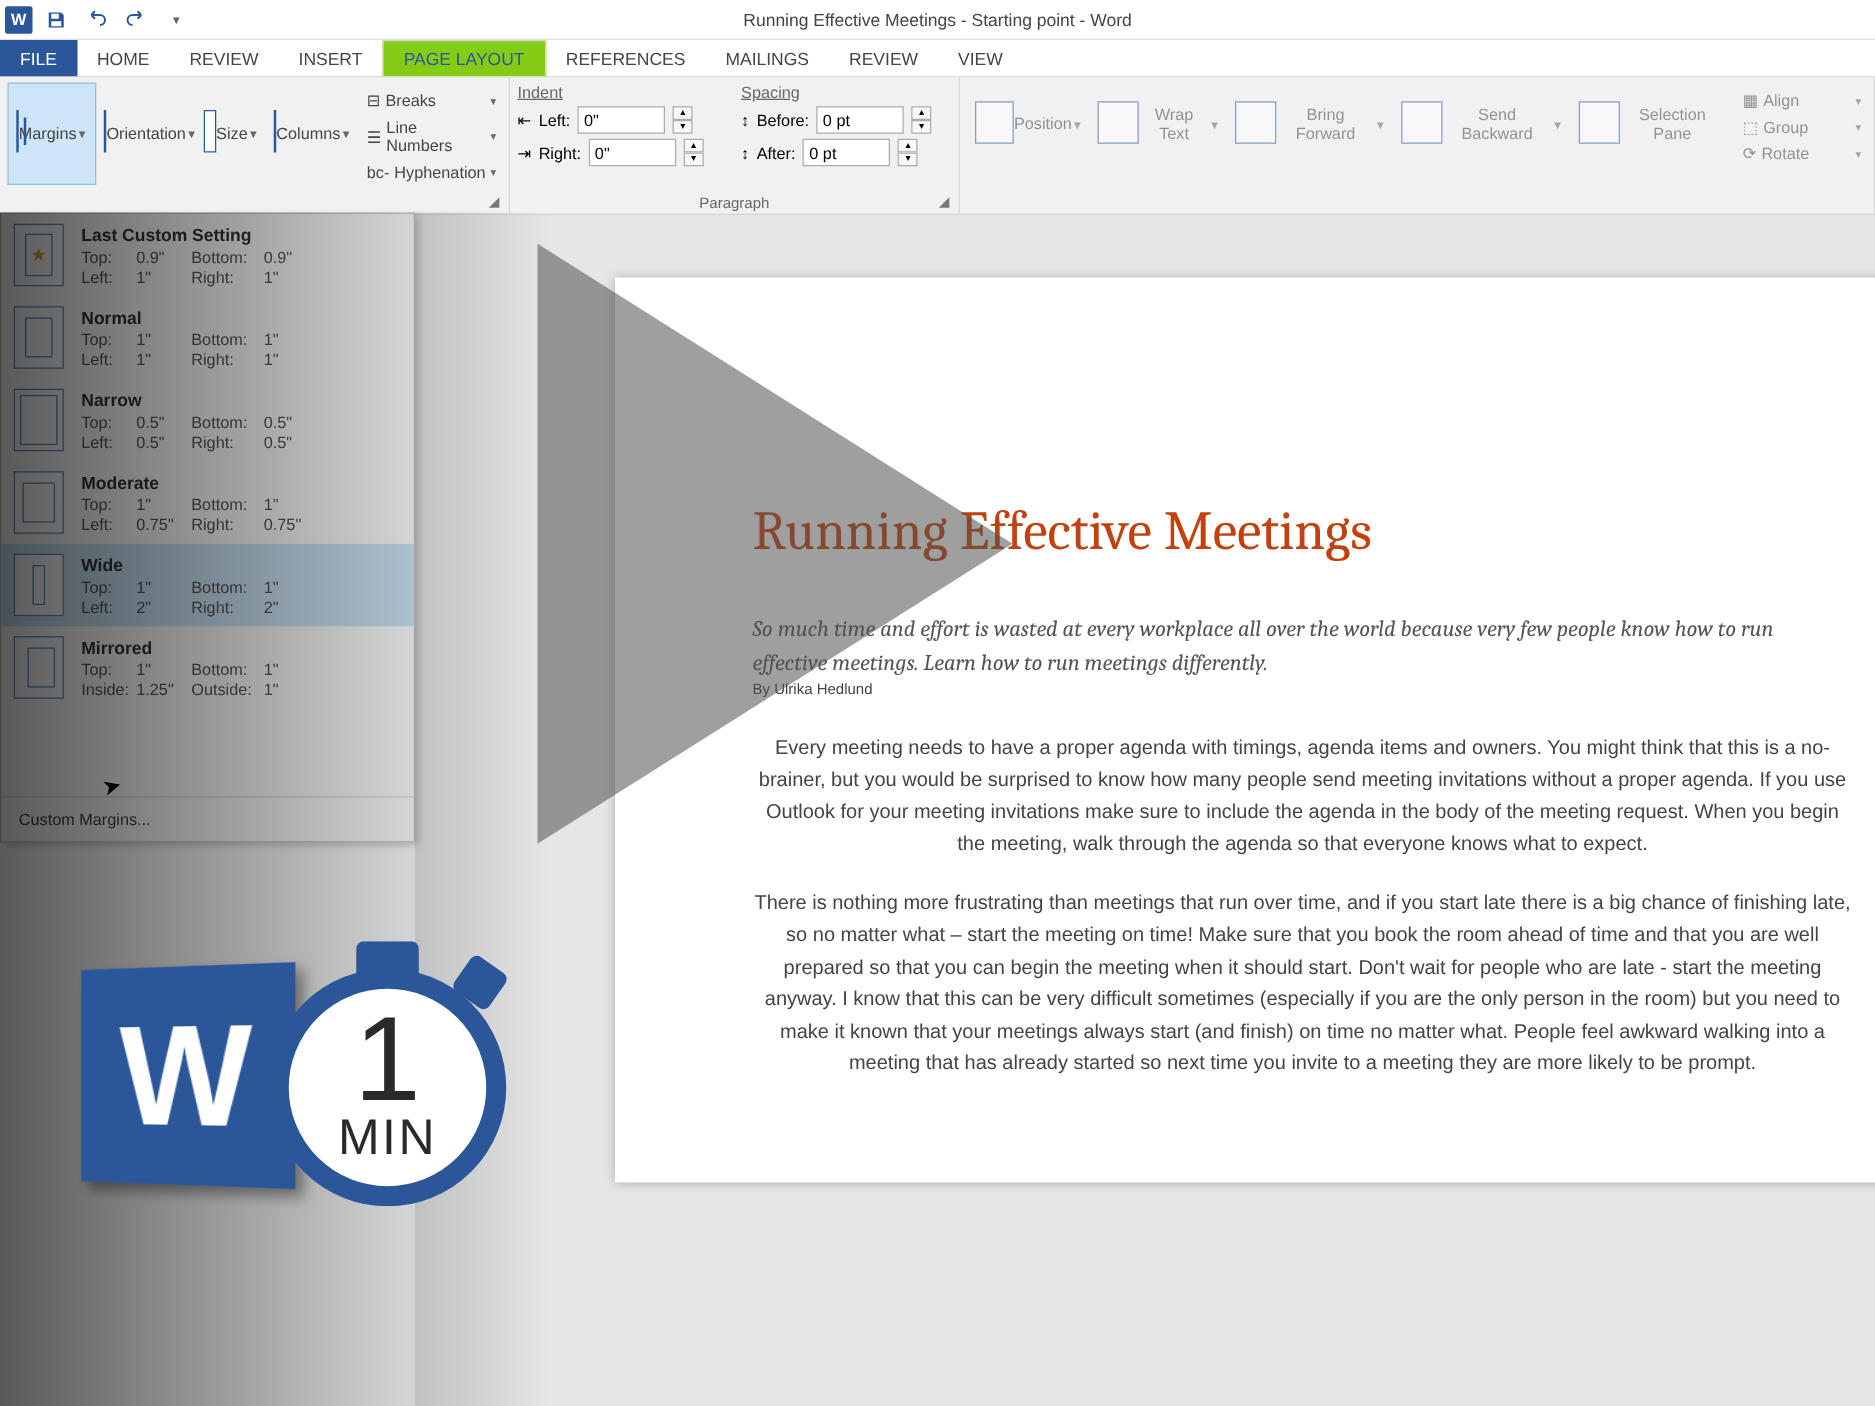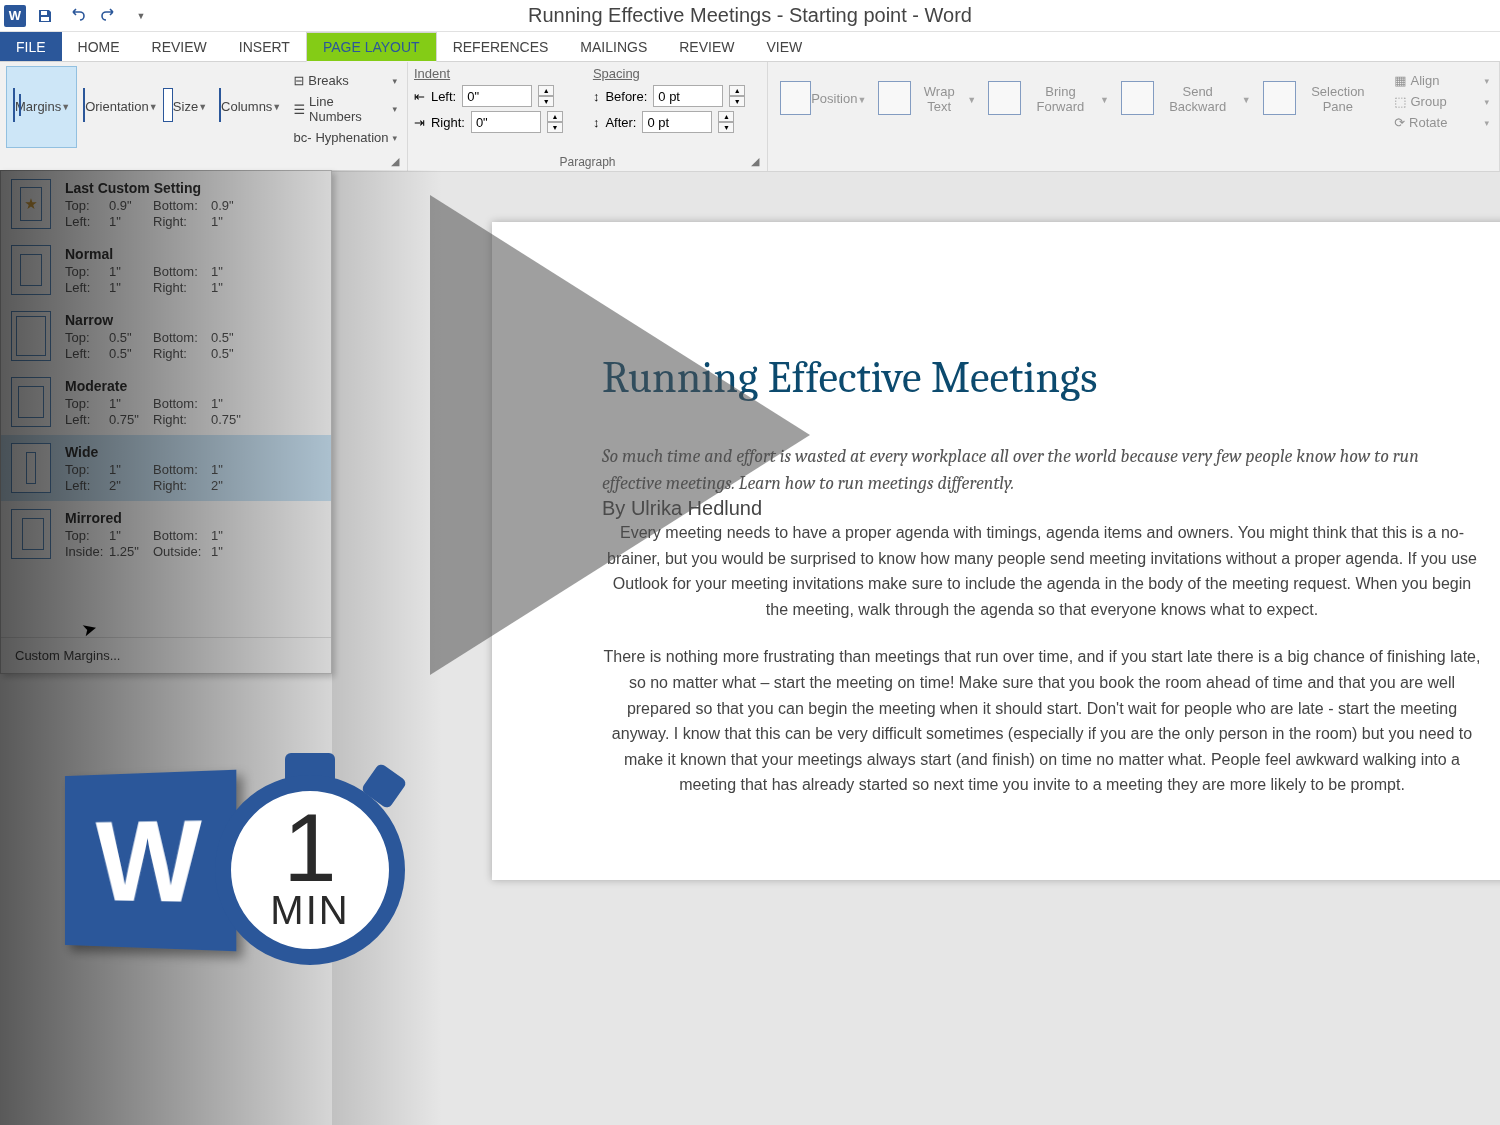--- a/index.html
+++ b/index.html
@@ -3,21 +3,21 @@
 <meta charset="utf-8">
 <style>
 * { margin: 0; padding: 0; box-sizing: border-box; }
 body { font-family: "Segoe UI", Tahoma, sans-serif; font-size: 13px; background: #fff; overflow: hidden; width: 1500px; height: 1125px; position: relative; }
 
 
 .titlebar { height: 32px; background: #fff; display: flex; align-items: center; position: relative; border-bottom: 1px solid #e1e1e1; }
 .titlebar .word-icon { width: 22px; height: 22px; background: #2b579a; color: #fff; font-weight: bold; font-size: 13px; display: flex; align-items: center; justify-content: center; margin-left: 4px; border-radius: 2px; }
 .qat { display: flex; gap: 14px; margin-left: 10px; align-items: center; }
 .qat-btn { width: 18px; height: 18px; display: flex; align-items: center; justify-content: center; color: #2b579a; cursor: pointer; }
-.titlebar .title { position: absolute; left: 50%; transform: translateX(-50%); color: #444; font-size: 20px; }
+.titlebar .title { position: absolute; left: 50%; transform: translateX(-50%); color: #444; font-size: 14px; }
 
 
 .tabs { height: 30px; background: #fff; display: flex; border-bottom: 1px solid #d4d4d4; }
 .tab { padding: 12px 16px; display: flex; align-items: center; color: #444; font-size: 14px; cursor: pointer; }
 .tab.file { background: #2b579a; color: #fff; }
 .tab.active { border: 1px solid #d4d4d4; border-bottom: 1px solid #f1f1f1; color: #2b579a; background: #84cc16; margin-bottom: -1px; }
 
 
 .ribbon { height: 110px; background: #f1f1f1; display: flex; border-bottom: 1px solid #d4d4d4; position: relative; }
 .rgroup { border-right: 1px solid #d9d9d9; padding: 4px 6px 2px 6px; display: flex; flex-direction: column; position: relative; }
@@ -52,23 +52,23 @@
 .dd-icon.mirrored::after { inset: 8px 6px 8px 10px; }
 .dd-body { flex: 1; }
 .dd-title { font-weight: 600; color: #333; font-size: 14px; margin-bottom: 2px; }
 .dd-grid { display: grid; grid-template-columns: 44px 44px 58px 44px; font-size: 13px; color: #555; row-gap: 1px; }
 .dd-custom { border-top: 1px solid #e0e0e0; padding: 10px 14px; color: #444; font-size: 13px; cursor: pointer; }
 .star { position: absolute; left: 50%; top: 50%; transform: translate(-50%,-50%); color: #d9a441; font-size: 15px; }
 
 
 .docarea { position: absolute; left: 332px; right: 0; top: 172px; bottom: 0; background: #e6e6e6; overflow: hidden; }
 .page { position: absolute; left: 160px; top: 50px; width: 1100px; background: #fff; box-shadow: 0 0 8px rgba(0,0,0,0.25); padding: 130px 110px 60px 110px; }
-.doc-title { font-family: Cambria, Georgia, serif; font-size: 44px; color: #0c4a6e; margin-bottom: 40px; }
+.doc-title { font-family: Cambria, Georgia, serif; font-size: 44px; color: #c2410c; margin-bottom: 40px; margin-top: 47px; }
 .doc-subtitle { font-family: Cambria, Georgia, serif; font-style: italic; font-size: 18px; color: #555; line-height: 1.5; }
-.doc-author { font-size: 20px; color: #444; }
+.doc-author { font-size: 12px; color: #444; margin-bottom: 28px; }
 .doc-para { font-size: 16px; color: #444; line-height: 1.6; margin-bottom: 22px; text-align: center; }
 
 
 .play-overlay { position: absolute; left: 430px; top: 195px; width: 0; height: 0; border-left: 380px solid rgba(80,80,80,0.55); border-top: 240px solid transparent; border-bottom: 240px solid transparent; z-index: 20; pointer-events: none; }
 .dark-gradient { position: absolute; left: 0; top: 170px; width: 520px; height: 960px; background: linear-gradient(to right, rgba(0,0,0,0.65), rgba(0,0,0,0) 85%); z-index: 15; pointer-events: none; }
 
 .badge { position: absolute; left: 60px; bottom: 160px; z-index: 30; display: flex; align-items: center; }
 .badge-word { width: 175px; height: 175px; background: #2b579a; transform: perspective(500px) rotateY(-12deg); display: flex; align-items: center; justify-content: center; color: #fff; font-size: 115px; font-weight: bold; font-family: "Segoe UI", sans-serif; box-shadow: 6px 6px 10px rgba(0,0,0,0.4); }
 .badge-timer { position: relative; width: 210px; height: 210px; margin-left: -30px; }
 .timer-body { width: 190px; height: 190px; border-radius: 50%; background: #fff; border: 16px solid #2b579a; position: absolute; left: 10px; top: 20px; display: flex; flex-direction: column; align-items: center; justify-content: center; }

